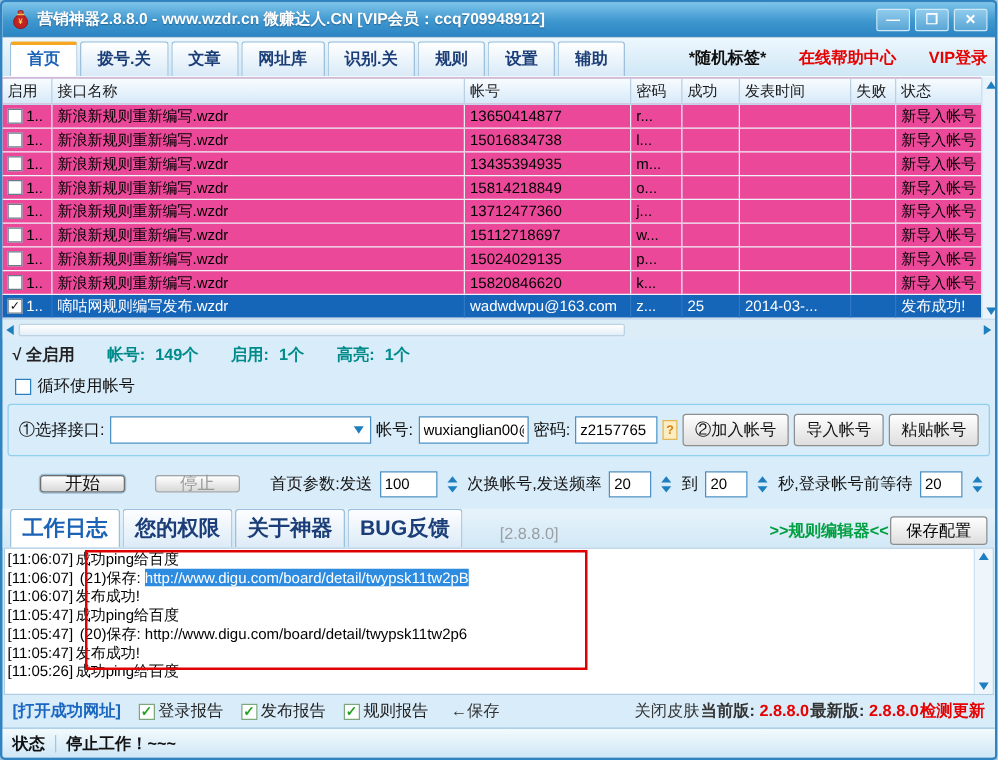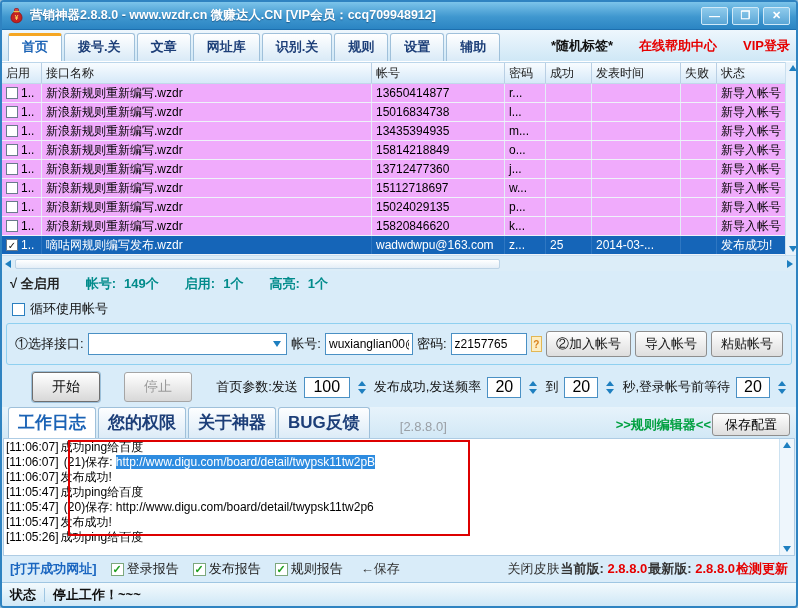--- a/index.html
+++ b/index.html
@@ -25,21 +25,21 @@
   .tab { padding:4px 13px 5px; font-size:13px; font-weight:bold; color:#1c3e78;
          background:linear-gradient(#ffffff,#d9eaf7); border:1px solid #9fc0da; border-bottom:none;
          border-radius:3px 3px 0 0; cursor:pointer; white-space:nowrap; }
   .tab.active { background:#fff; color:#1b63b5; border-top:3px solid #f5a623; padding-top:2px; }
   .tabbar-right { margin-left:auto; display:flex; align-items:center; gap:26px; padding-bottom:6px; }
   .random-tag { color:#111; font-weight:bold; font-size:13px; }
   .red-link { color:#e60000; font-weight:bold; font-size:13px; cursor:pointer; }
 
   
   .table-zone { display:flex; flex:0 0 192px; }
-  .table { flex:1; background:#f0abfc; display:flex; flex-direction:column; border-top:1px solid #bcd6ea; }
+  .table { flex:1; background:#ec4899; display:flex; flex-direction:column; border-top:1px solid #bcd6ea; }
   .thead { height:21px; flex:0 0 21px; display:flex; background:linear-gradient(#f8fcff,#d6e9f8);
            border-bottom:1px solid #c2d8ea; }
   .th { display:flex; align-items:center; padding:0 4px; color:#1a1a1a; font-size:12px;
         border-right:1px solid #b9cfe4; overflow:hidden; white-space:nowrap; }
   .trow { height:19px; flex:0 0 19px; display:flex; align-items:stretch; border-bottom:1px solid #eef3f9;
           color:#000; cursor:default; }
   .td { display:flex; align-items:center; padding:0 4px; border-right:1px solid #e4edf6;
         overflow:hidden; white-space:nowrap; font-size:12px; }
   .trow.selected { background:#1565b8; color:#fff; }
   .trow.selected .td { border-right-color:#2e77c2; }
@@ -71,35 +71,35 @@
   .bluecb { width:13px; height:13px; border:1px solid #2a7fc0; background:#fff; display:inline-block; }
 
   
   .acct-panel { flex:0 0 42px; margin:2px 4px; border:1px solid #8fd0f0; border-radius:3px;
                 display:flex; align-items:center; padding:0 8px; gap:4px; }
   .lbl { font-size:13px; color:#111; white-space:nowrap; }
   .dropdown { width:252px; height:22px; background:#fff; border:1px solid #4a90c4; display:flex;
               align-items:center; justify-content:flex-end; padding:0 5px; cursor:pointer; }
   .tinput { height:22px; border:1px solid #4a90c4; background:#fff; font-size:12px; padding:1px 3px;
             font-family:"Liberation Sans",sans-serif; color:#000; }
-  .in-acct { width:88px; } .in-pwd { width:76px; }
+  .in-acct { width:88px; } .in-pwd { width:66px; }
   .helpbtn { width:14px; height:16px; background:#fdeec2; border:1px solid #e2b755; color:#d9821d;
              font-size:10px; font-weight:bold; display:flex; align-items:center; justify-content:center; cursor:pointer; }
   .gbtn { height:26px; padding:0 9px; font-size:13px; color:#111; background:linear-gradient(#fefefe,#dedede);
           border:1px solid #8e8e8e; border-radius:3px; cursor:pointer; white-space:nowrap;
           display:inline-flex; align-items:center; }
 
   
   .ctrlrow { flex:0 0 40px; display:flex; align-items:center; padding:0 8px; gap:6px; }
-  .bigbtn { width:90px; height:30px; font-size:14px; background:linear-gradient(#ffffff,#d8d8d8);
+  .bigbtn { width:90px; height:14px; font-size:14px; background:linear-gradient(#ffffff,#d8d8d8);
             border:1px solid #6e6e6e; border-radius:3px; cursor:pointer; color:#111;
             display:inline-flex; align-items:center; justify-content:center; }
   .bigbtn.start { margin-left:22px; margin-right:18px; box-shadow:0 0 0 1px #9cc0da; }
   .bigbtn.stop { color:#9a9a9a; border-color:#a5a5a5; margin-right:18px; }
-  .num-in { width:46px; height:21px; border:1px solid #4a90c4; background:#fff; font-size:16px; padding:1px 3px;text-align:center; }
+  .num-in { width:46px; height:21px; border:1px solid #4a90c4; background:#fff; font-size:12px; padding:1px 3px; }
   .num-in.small { width:34px; }
   .spin { display:inline-flex; flex-direction:column; gap:3px; padding:0 2px; cursor:pointer; }
   .spin .tri.up { border-bottom-width:5px; } .spin .tri.down { border-top-width:5px; }
 
   
   .logtabbar { flex:0 0 27px; display:flex; align-items:flex-end; padding:0 6px;
                background:linear-gradient(#e7f3fb,#d2e8f6); }
   .logtab { padding:3px 9px 4px; font-size:17px; font-weight:bold; color:#1c3e78;
             background:linear-gradient(#fdfeff,#dcebf7); border:1px solid #9fc0da; border-bottom:none;
             border-radius:3px 3px 0 0; margin-right:2px; cursor:pointer; white-space:nowrap; }
@@ -354,21 +354,21 @@
 
   <div class="ctrlrow">
     <span class="bigbtn start">开始</span>
     <span class="bigbtn stop">停止</span>
     <span class="lbl">首页参数:发送</span>
     <input class="num-in" value="100" style="">
     <span class="spin">
         <i class="tri up"></i>
         <i class="tri down"></i>
       </span>
-    <span class="lbl">发布成功,发送频率</span>
+    <span class="lbl">次换帐号,发送频率</span>
     <input class="num-in small" value="20" style="">
     <span class="spin">
         <i class="tri up"></i>
         <i class="tri down"></i>
       </span>
     <span class="lbl">到</span>
     <input class="num-in small" value="20" style="">
     <span class="spin">
         <i class="tri up"></i>
         <i class="tri down"></i>

